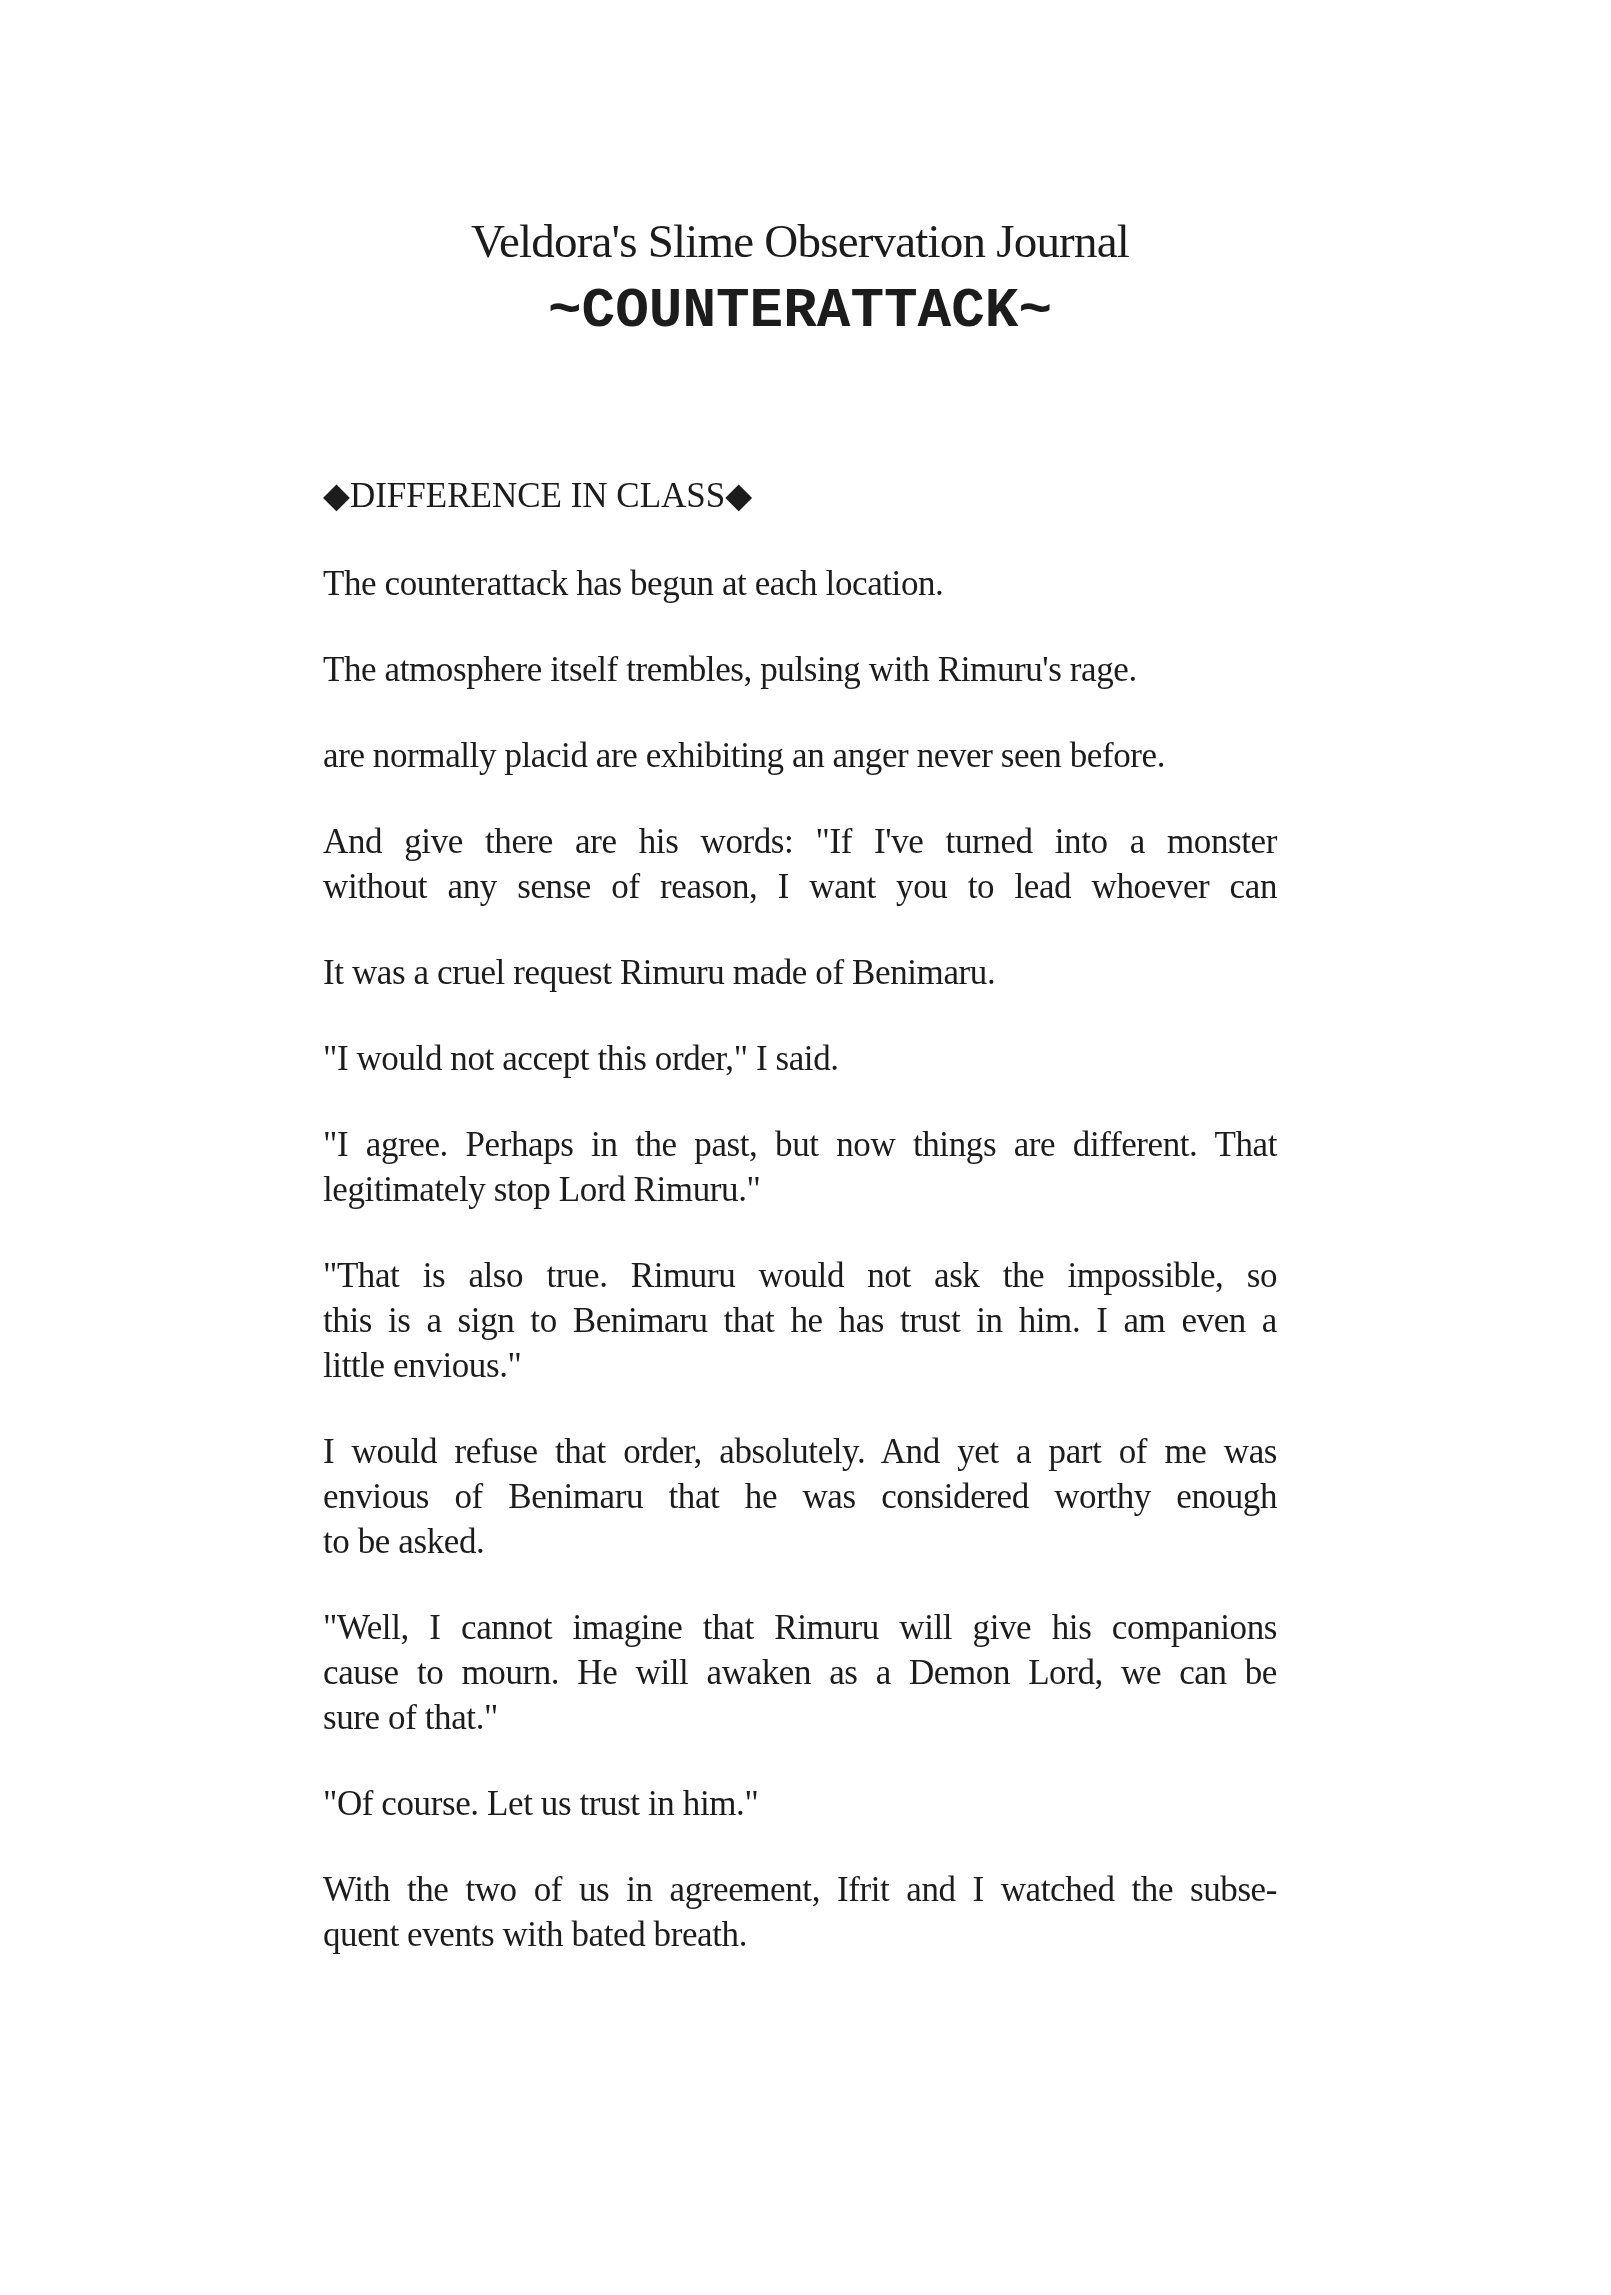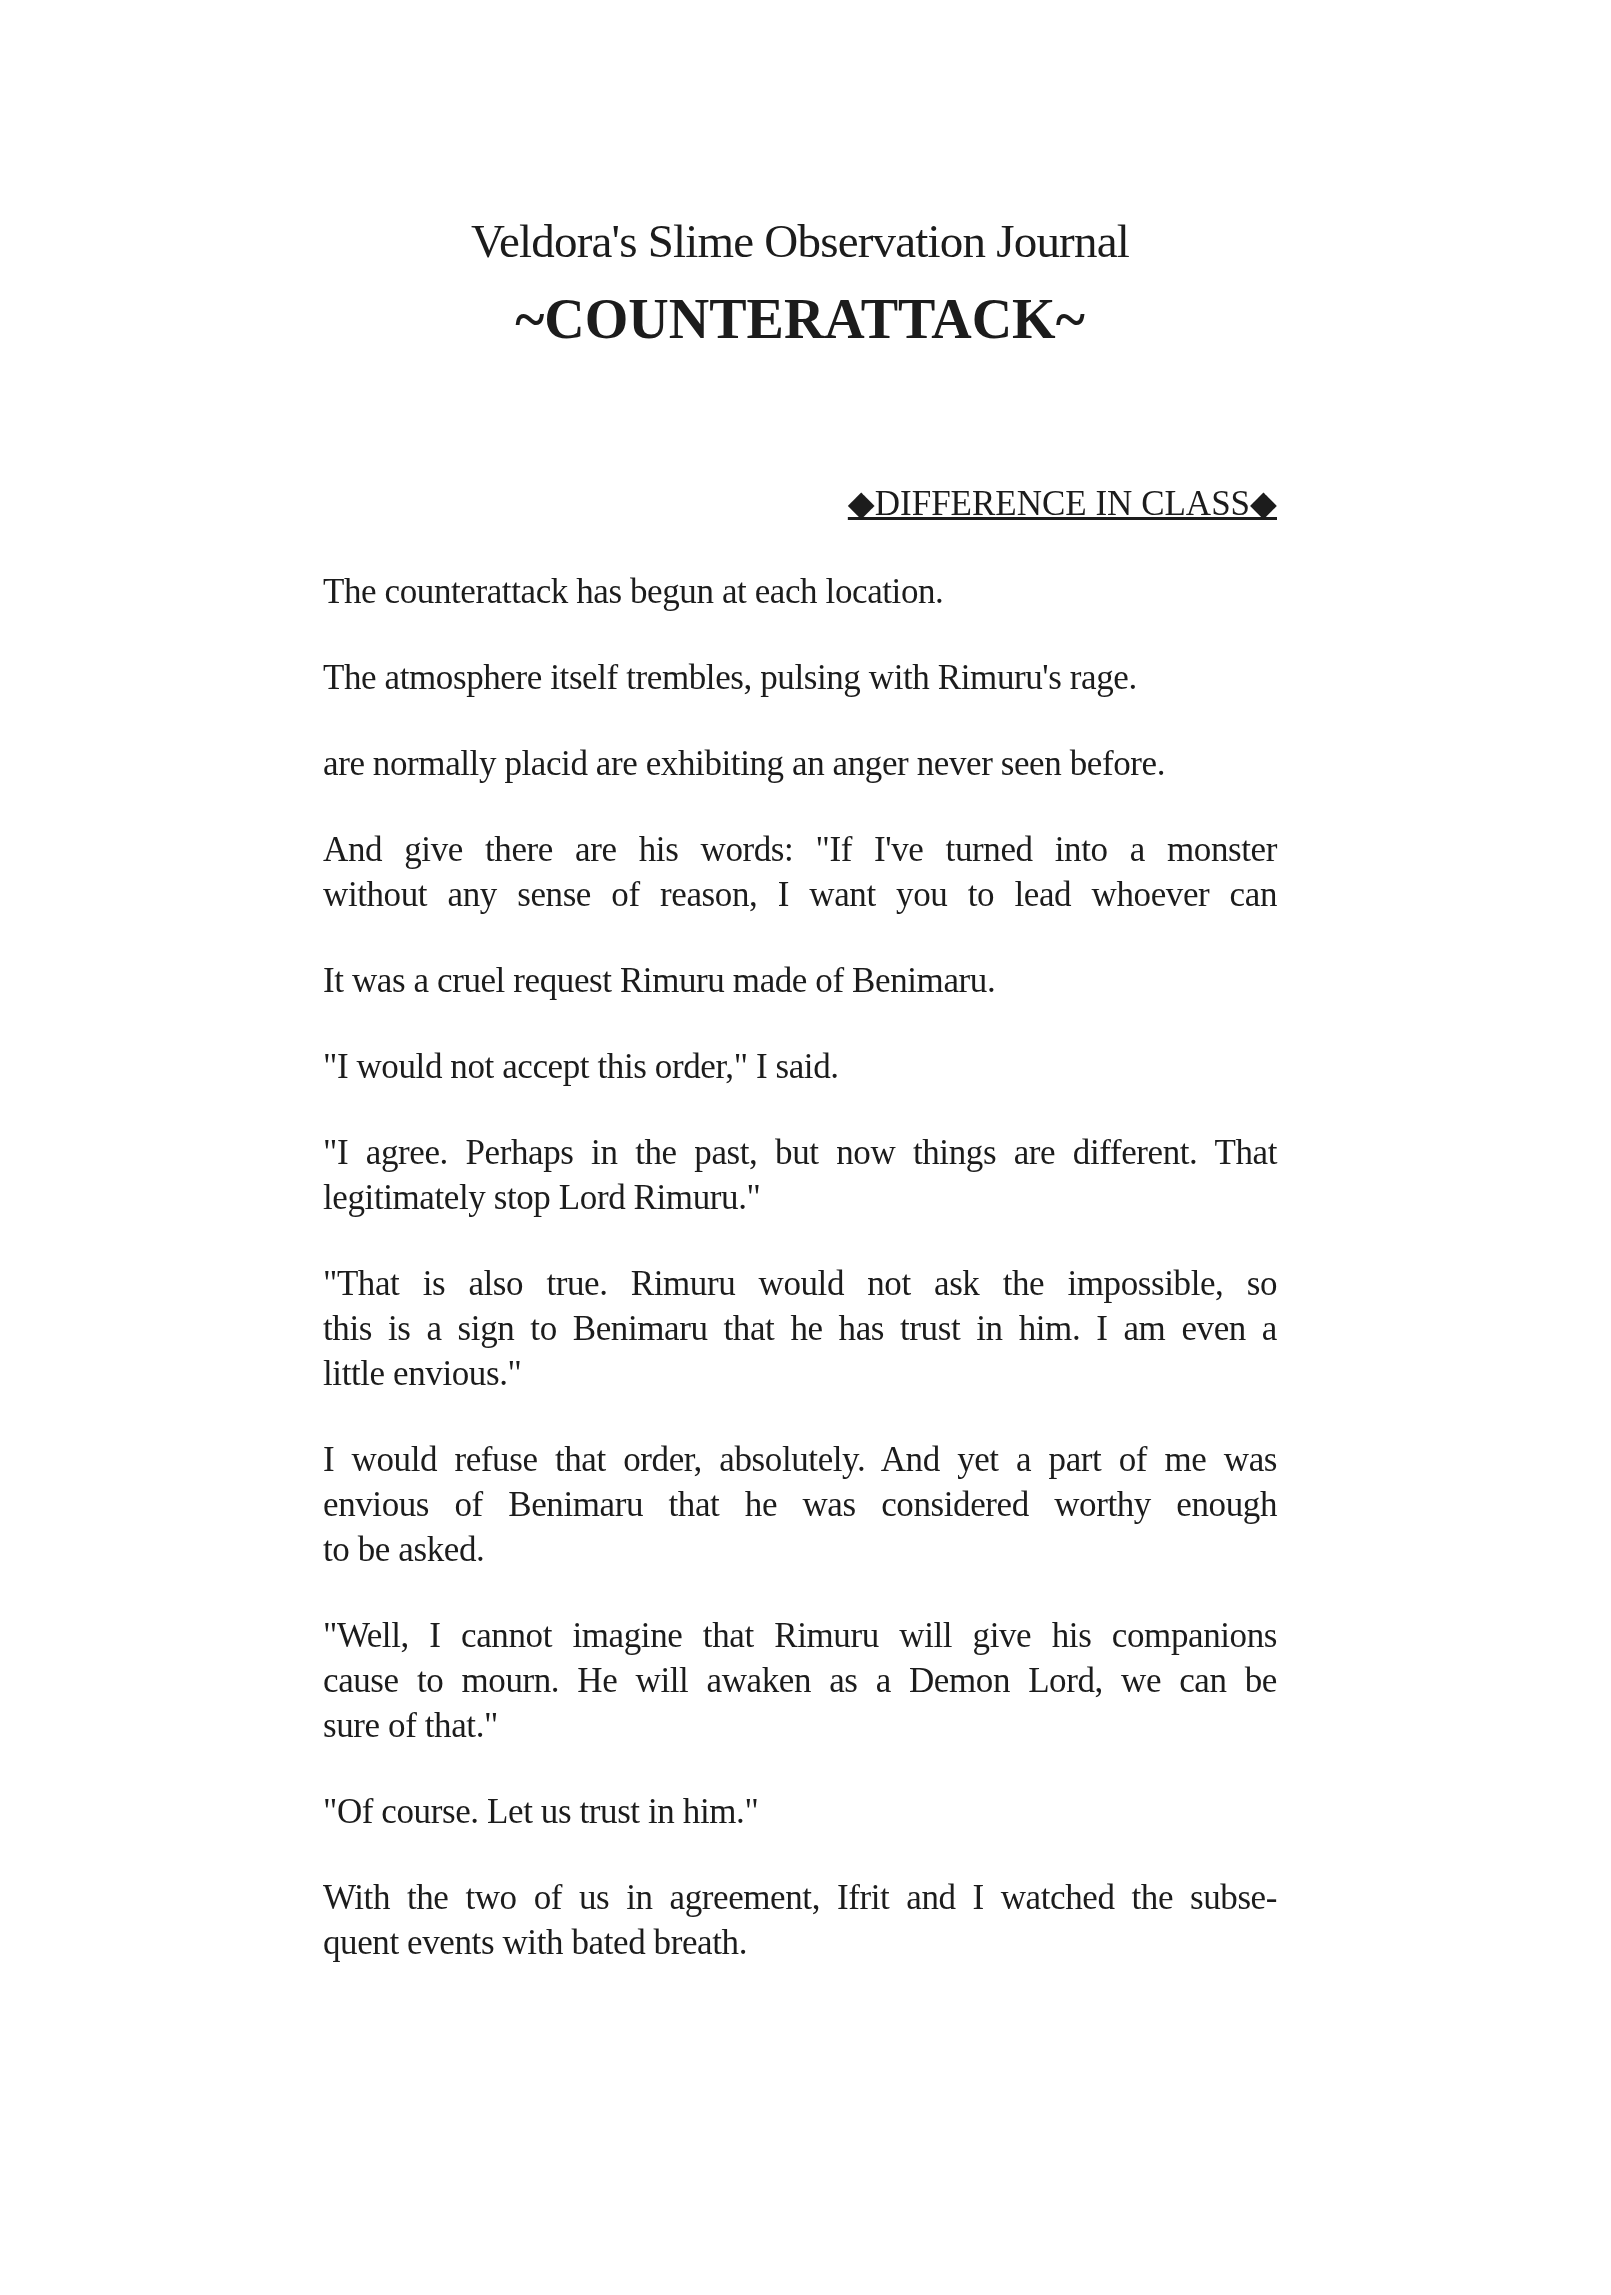--- a/index.html
+++ b/index.html
@@ -25,36 +25,36 @@
   .title1 {
     margin: 207px 0 0 0;
     font-size: 47px;
     font-weight: normal;
     line-height: 68px;
     text-align: center;
     letter-spacing: -0.8px;
     white-space: nowrap;
   }
   .title2 {
-    margin: 8px;
+    margin: 0;
     font-size: 56px;
     font-weight: bold;
     line-height: 72px;
     text-align: center;
     letter-spacing: 0;
     white-space: nowrap;
+    font-family: Liberation Mono, monospace;
   }
   .heading {
     margin: 125px 0 0 0;
     font-size: 35px;
     font-weight: normal;
     line-height: 48px;
-    text-align: right;
+    text-align: left;
     white-space: nowrap;
-    text-decoration: underline;
   }
   .paragraphs {
     margin-top: 0;
   }
   .para {
     margin: 41px 0 0 0;
     font-size: 35px;
     line-height: 45px;
     letter-spacing: -0.4px;
   }

